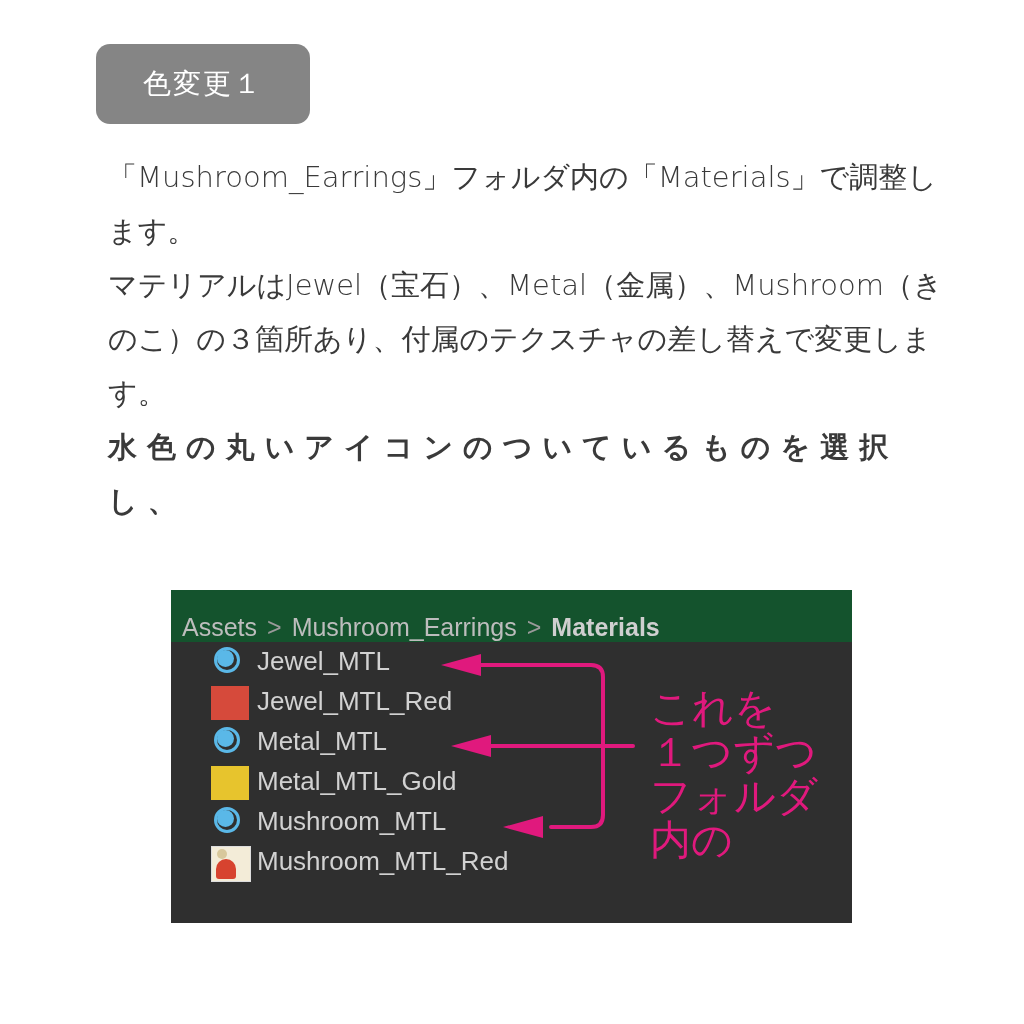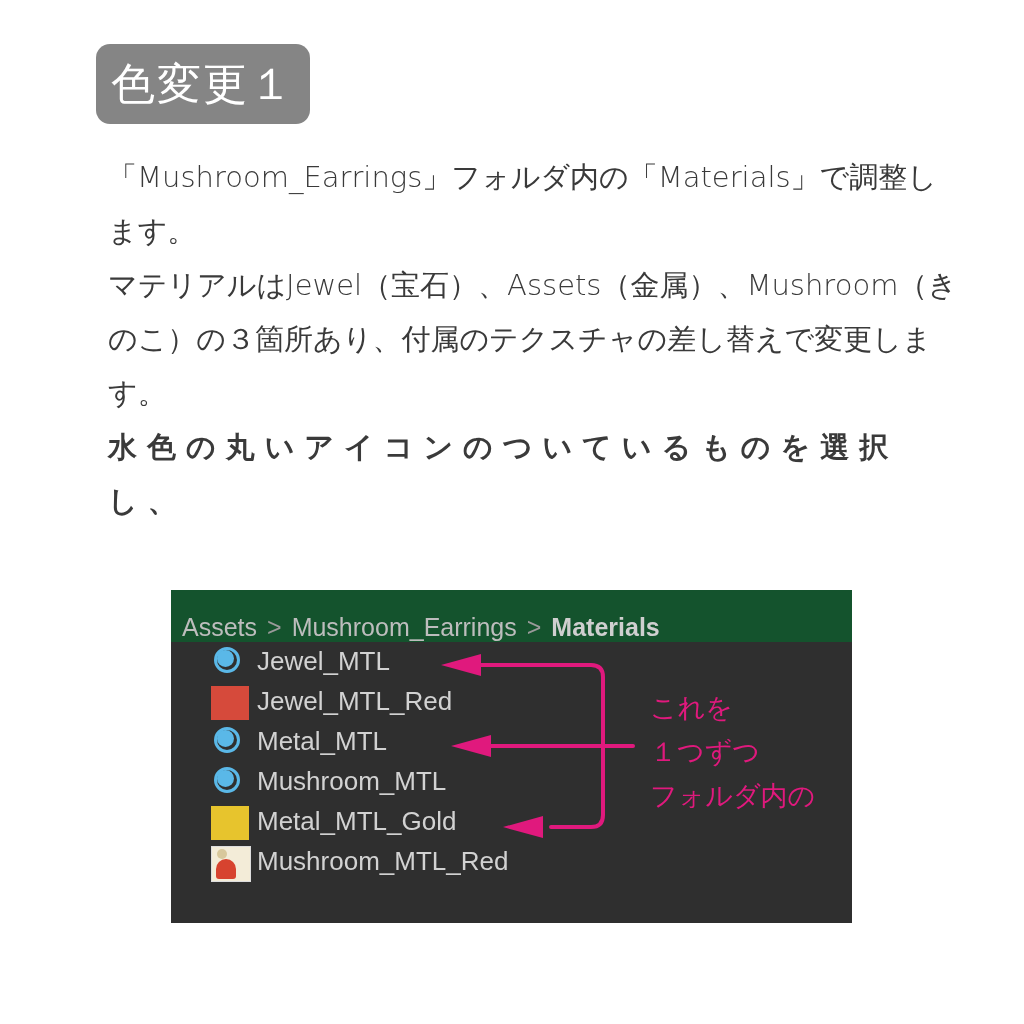--- a/index.html
+++ b/index.html
@@ -3,21 +3,21 @@
 <meta charset="utf-8">
 <style>
   html, body { margin: 0; padding: 0; }
   body {
     width: 1024px; height: 1024px; background: #ffffff; position: relative; overflow: hidden;
     font-family: "DejaVu Sans", "Liberation Sans", sans-serif; color: #3a3a3a;
   }
   .badge {
     position: absolute; left: 96px; top: 44px; width: 214px; height: 80px;
     background: #858585; border-radius: 14px; color: #ffffff;
-    font-size: 44px; line-height: 80px; text-align: center; letter-spacing: 2px;
+    font-size: 28px; line-height: 80px; text-align: center; letter-spacing: 2px;
   }
   .body-text {
     position: absolute; left: 108px; top: 150px; width: 850px;
     font-size: 29px; line-height: 54px; color: #3a3a3a; font-weight: 300;
   }
   .body-text p { margin: 0; }
   .spaced { letter-spacing: 10px; font-weight: bold; }
   .panel {
     position: absolute; left: 171px; top: 590px; width: 681px; height: 333px;
     background: #2f2f2f;
@@ -50,32 +50,32 @@
   }
   .icon.texture span::before {
     content: ""; position: absolute; left: 4px; top: 12px; width: 20px; height: 20px; border-radius: 50% 50% 3px 3px;
     background: #d7432f;
   }
   .icon.texture span::after {
     content: ""; position: absolute; left: 5px; top: 2px; width: 10px; height: 10px; border-radius: 50%;
     background: #d8c89c;
   }
   .annot {
-    position: absolute; left: 479px; top: 96px; color: #e0197d; font-size: 27px; line-height: 44px;
+    position: absolute; left: 479px; top: 96px; color: #e0197d; font-size: 41px; line-height: 44px;
   }
   svg.arrows { position: absolute; left: 0; top: 0; }
 </style>
 </head>
 <body>
 
 <div class="badge">色変更１</div>
 
 <div class="body-text">
   <p>「Mushroom_Earrings」フォルダ内の「Materials」で調整します。</p>
-  <p>マテリアルはJewel（宝石）、Assets（金属）、Mushroom（きのこ）の３箇所あり、付属のテクスチャの差し替えで変更します。</p>
+  <p>マテリアルはJewel（宝石）、Metal（金属）、Mushroom（きのこ）の３箇所あり、付属のテクスチャの差し替えで変更します。</p>
   <p class="spaced">水色の丸いアイコンのついているものを選択し、</p>
 </div>
 
 <div class="panel">
   <div class="crumbs">
     <span>Assets</span>
     <span class="sep">&gt;</span>
     <span>Mushroom_Earrings</span>
     <span class="sep">&gt;</span>
     <span class="current">Materials</span>
@@ -90,28 +90,28 @@
       <span class="icon swatch">
           <span style="background:#d64a3b"></span>
         </span>
       <span>Jewel_MTL_Red</span>
     </div>
     <div class="row">
       <span class="icon material"></span>
       <span>Metal_MTL</span>
     </div>
     <div class="row">
-      <span class="icon material"></span>
-      <span>Mushroom_MTL</span>
-    </div>
-    <div class="row">
       <span class="icon swatch">
           <span style="background:#e7c42d"></span>
         </span>
       <span>Metal_MTL_Gold</span>
+    </div>
+    <div class="row">
+      <span class="icon material"></span>
+      <span>Mushroom_MTL</span>
     </div>
     <div class="row">
       <span class="icon texture">
           <span></span>
         </span>
       <span>Mushroom_MTL_Red</span>
     </div>
   </div>
 
   <svg class="arrows" width="681" height="333">

